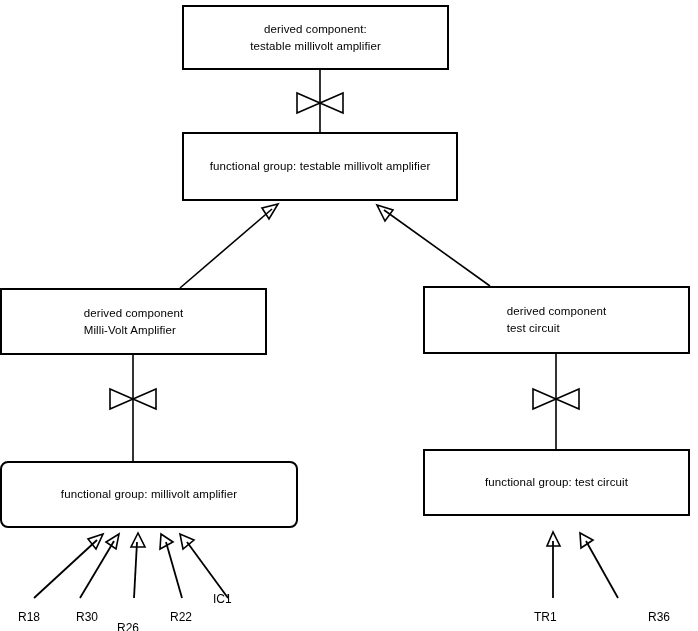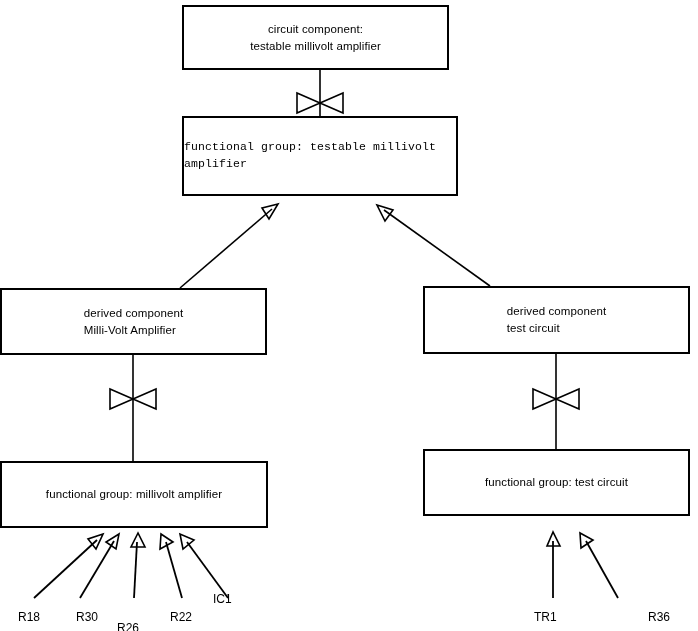--- a/index.html
+++ b/index.html
@@ -115,39 +115,39 @@
       <line x1="553" y1="598" x2="553" y2="541" stroke="#000" stroke-width="1.8"></line>
       <polygon points="553,532 547,546 560,546" fill="none" stroke="#000" stroke-width="1.6"></polygon>
     </g>
     <g>
       <line x1="618" y1="598" x2="586" y2="541" stroke="#000" stroke-width="1.8"></line>
       <polygon points="580,533 581,548 593,540" fill="none" stroke="#000" stroke-width="1.6"></polygon>
     </g>
   </svg>
 
   <div class="node align-center" style="left:182px; top:5px; width:267px; height:65px;">
-    <span class="node-label">circuit component:
+    <span class="node-label">derived component:
 testable millivolt amplifier</span>
   </div>
 
-  <div class="node align-left" style="left:182px; top:116px; width:276px; height:80px;font-family:Liberation Mono, monospace;">
+  <div class="node align-left" style="left:182px; top:132px; width:276px; height:69px;">
     <span class="node-label">functional group: testable millivolt amplifier</span>
   </div>
 
   <div class="node align-left" style="left:0px; top:288px; width:267px; height:67px;">
     <span class="node-label">derived component
 Milli-Volt Amplifier</span>
   </div>
 
   <div class="node align-left" style="left:423px; top:286px; width:267px; height:68px;">
     <span class="node-label">derived component
 test circuit</span>
   </div>
 
-  <div class="node align-left" style="left:0px; top:461px; width:268px; height:67px;">
+  <div class="node align-left" style="left:0px; top:461px; width:298px; height:67px;border-radius:8px;">
     <span class="node-label">functional group: millivolt amplifier</span>
   </div>
 
   <div class="node align-left" style="left:423px; top:449px; width:267px; height:67px;">
     <span class="node-label">functional group: test circuit</span>
   </div>
 
   <span class="leaf-label" style="left:18px; top:610px;">R18</span>
   <span class="leaf-label" style="left:76px; top:610px;">R30</span>
   <span class="leaf-label" style="left:117px; top:621px;">R26</span>

